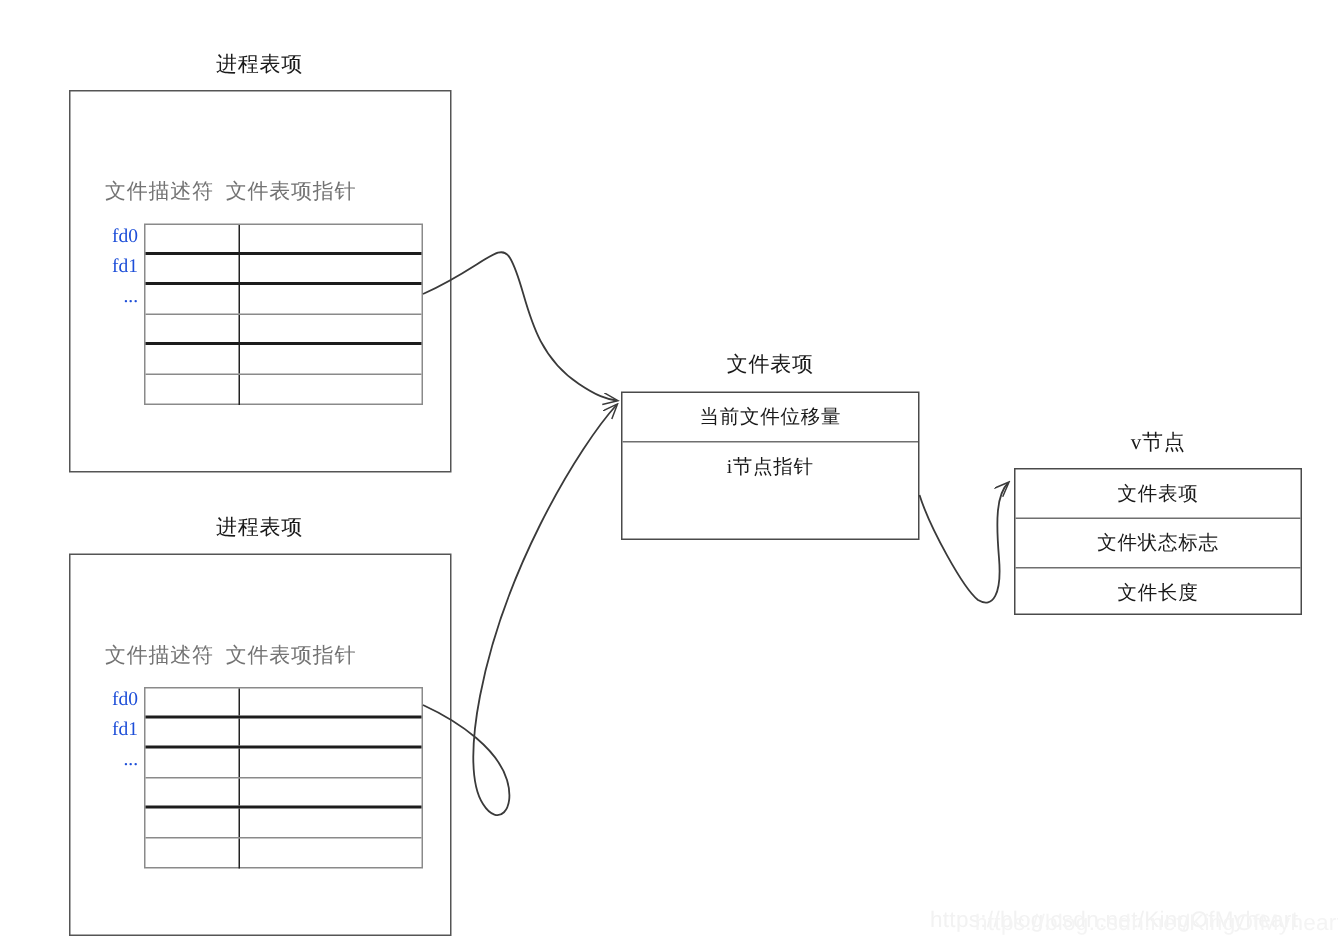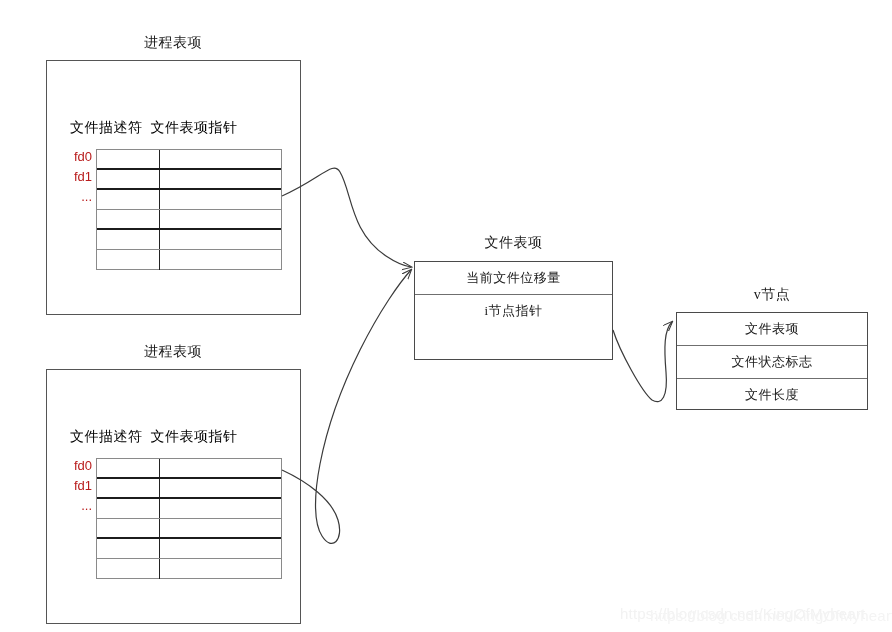--- a/index.html
+++ b/index.html
@@ -36,32 +36,32 @@
   }
   .proc-box {
     position: absolute;
     border: 1px solid #555555;
     background: #ffffff;
     box-sizing: border-box;
   }
   .col-heads {
     position: absolute;
     font-size: 14px;
-    color: #000000;
+    color: #737373;
     white-space: nowrap;
     letter-spacing: 0.5px;
   }
   .col-heads .ch {
     display: inline-block;
   }
   .fd-labels {
     position: absolute;
     font-size: 13px;
-    color: #b91c1c;
-    font-family: Liberation Sans, sans-serif;
+    color: #1d4ed8;
+    font-family: Liberation Serif, serif;
     text-align: right;
     line-height: 20px;
   }
   .fd-labels div {
     height: 20px;
     white-space: nowrap;
   }
   .fdtable {
     position: absolute;
     border: 1px solid #8a8a8a;

